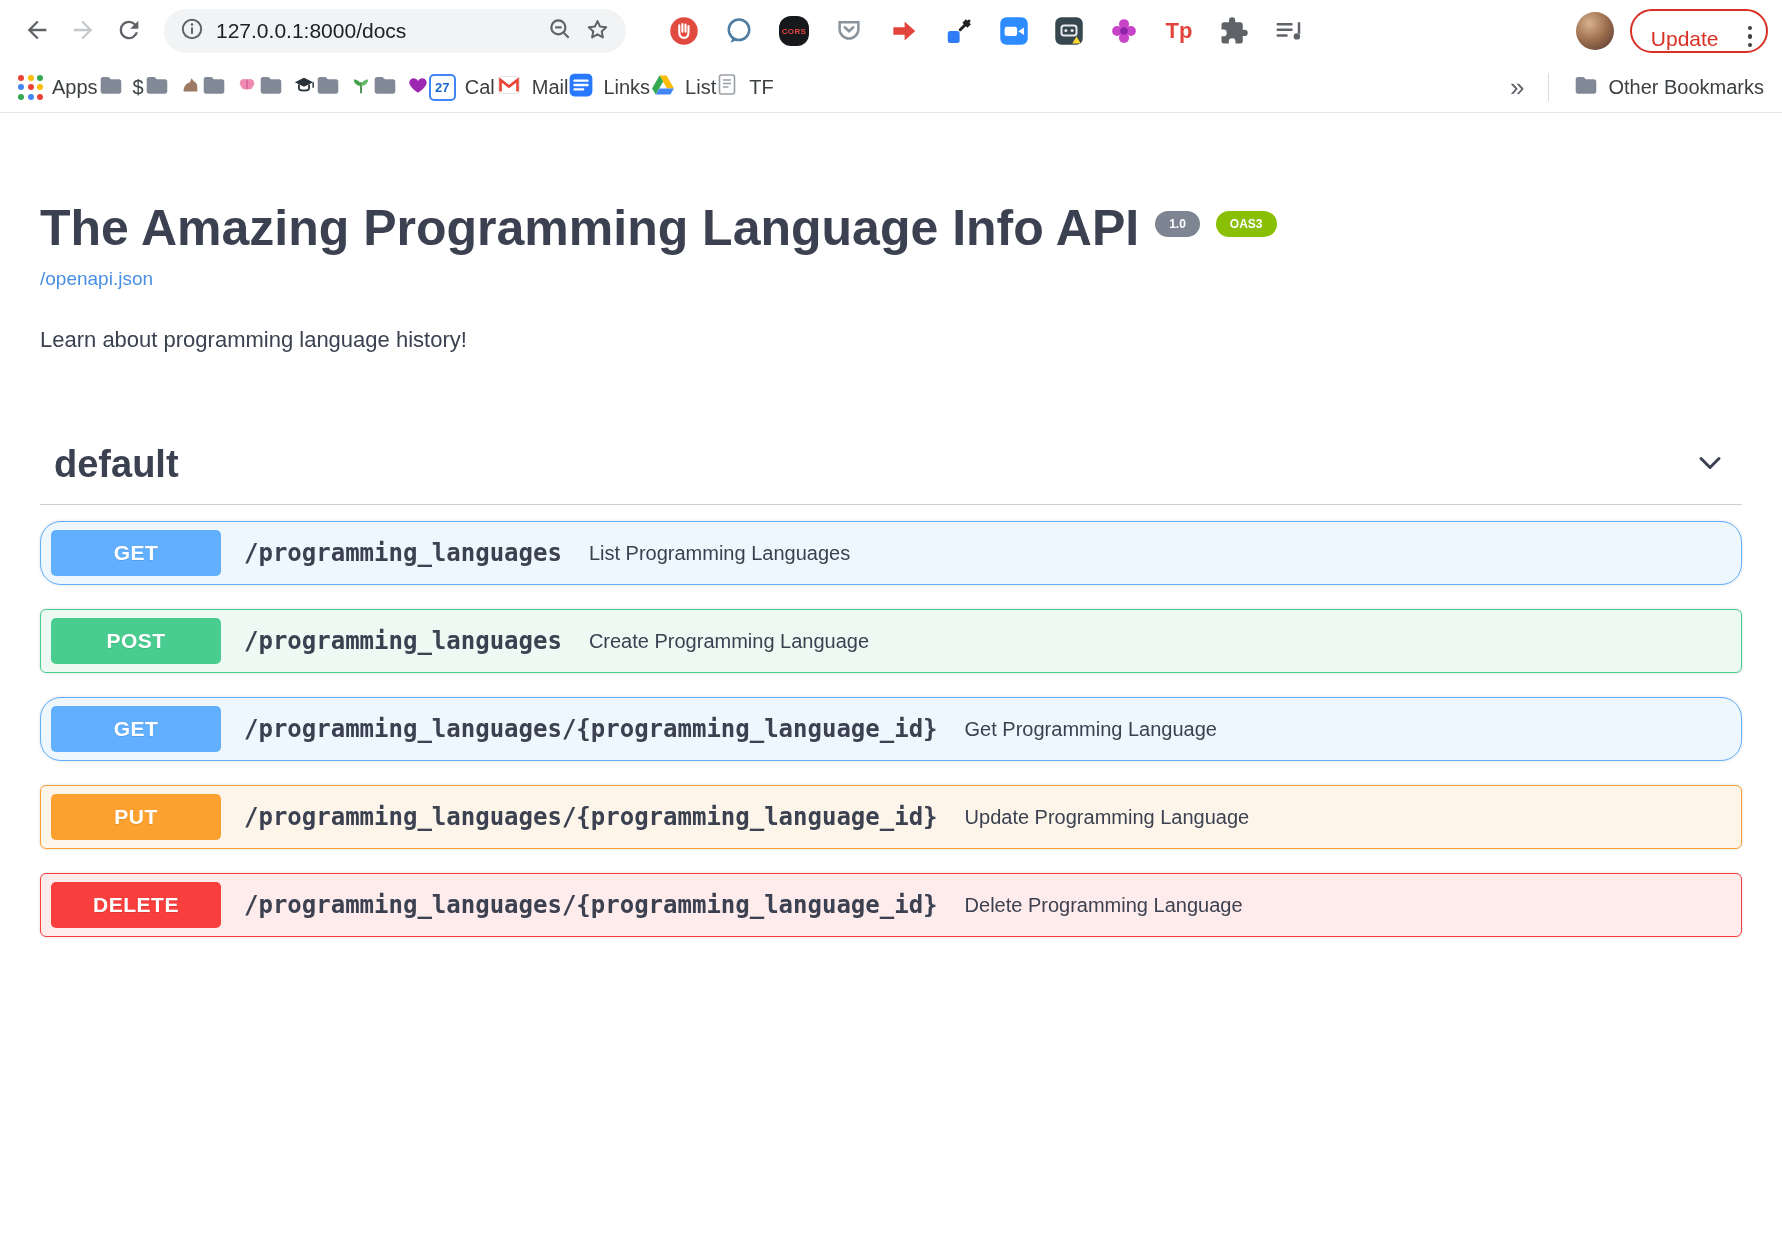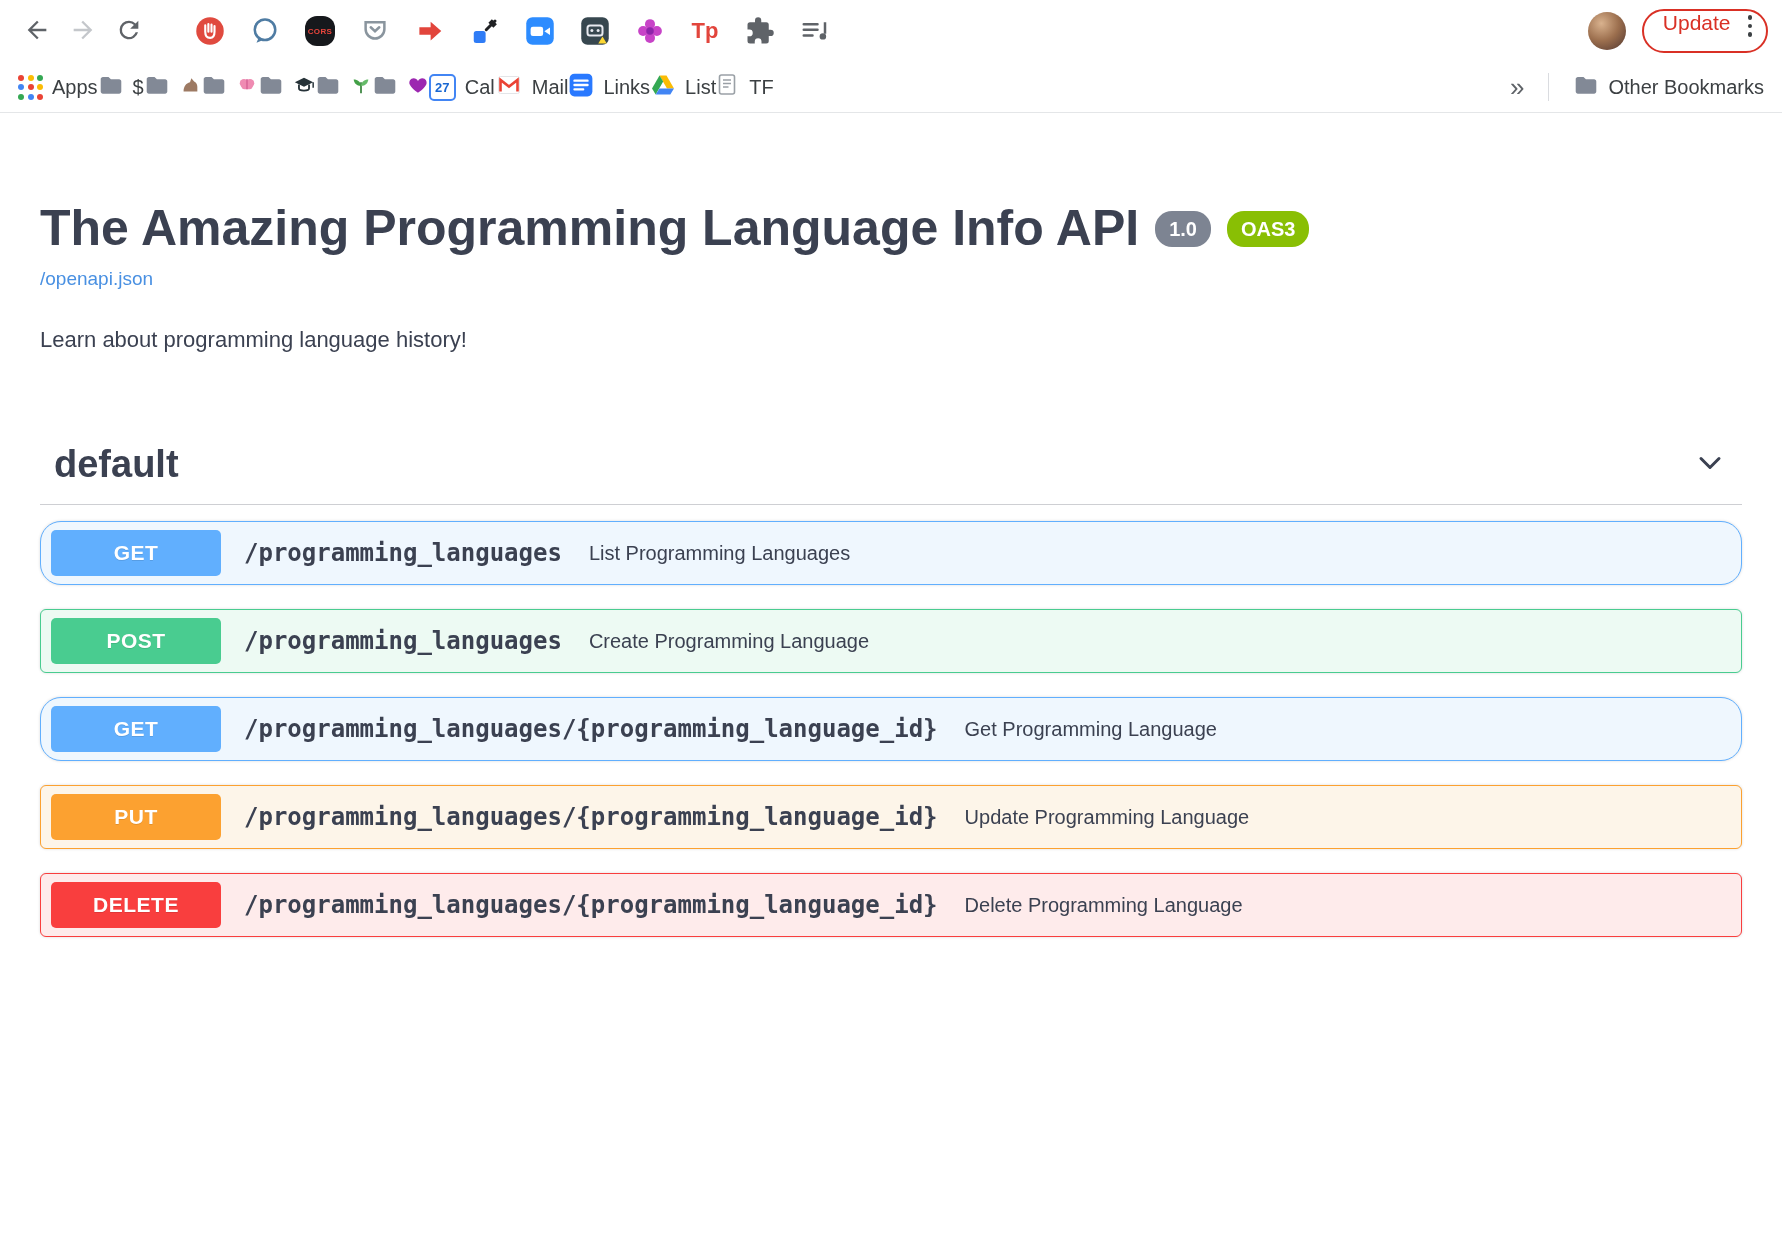--- a/index.html
+++ b/index.html
@@ -18,21 +18,21 @@
   .extbtn { border:none; background:none; width:32px; height:32px; display:flex; align-items:center;
             justify-content:center; padding:0; cursor:pointer; }
   .cors-box { width:30px; height:30px; background:#16181c; border-radius:12px; color:#e8453c;
               font-size:8px; font-weight:bold; display:flex; align-items:center; justify-content:center;
               letter-spacing:.4px; }
   .tp-text { color:#e2453c; font-weight:bold; font-size:22px; }
   .right { margin-left:auto; display:flex; align-items:center; gap:16px; }
   .avatar { width:38px; height:38px; border-radius:50%; border:none; cursor:pointer;
             background:radial-gradient(circle at 35% 30%, #d9b28e 0%, #9c6f4e 48%, #4e342e 100%); }
   .update { height:44px; border:2px solid #d93025; border-radius:22px; background:#fff; color:#d93025;
-            font-size:21px; display:flex; align-items:flex-start; gap:13px; padding:0 10px 0 19px; cursor:pointer; }
+            font-size:21px; display:flex; align-items:flex-end; gap:25px; padding:0 10px 0 19px; cursor:pointer; }
   .kebab { display:flex; flex-direction:column; gap:4px; padding:4px; }
   .kebab i { width:4.5px; height:4.5px; background:#3c4043; border-radius:50%; }
 
   .bookmarks { height:51px; display:flex; align-items:center; padding:0 18px;
                border-bottom:1px solid #e4e6e8; }
   .bm { display:flex; align-items:center; gap:9px; cursor:pointer; border:none; background:none;
         font-size:20px; color:#3c4043; white-space:nowrap; }
   .appsgrid { display:grid; grid-template-columns:repeat(3,6px); grid-gap:3.5px; }
   .appsgrid i { width:6px; height:6px; border-radius:50%; }
   .appsgrid i:nth-child(1){background:#ea4335}.appsgrid i:nth-child(2){background:#fbbc04}
@@ -44,21 +44,21 @@
               font-weight:bold; font-size:13px; display:flex; align-items:center; justify-content:center;
               background:#fff; }
   .chev-more { font-size:26px; color:#5f6368; }
   .vdiv { width:1px; height:28px; background:#dadce0; }
   .bm-right { margin-left:auto; display:flex; align-items:center; gap:24px; }
 
   
   .swagger { padding:88px 40px 0 40px; color:#3b4151; }
   .api-title { font-size:50px; font-weight:700; color:#3b4151; display:flex; align-items:flex-start;
                gap:16px; line-height:1.08; }
-  .badge { font-size:20px; font-weight:700; color:#fff; padding:6px 14px; border-radius:17px;
+  .badge { font-size:12px; font-weight:700; color:#fff; padding:6px 14px; border-radius:17px;
            margin-top:10px; line-height:1.2; }
   .ver { background:#7d8492; }
   .oas { background:#89bf04; }
   .spec-link { display:inline-block; margin-top:13px; font-size:19px; color:#4990e2;
                text-decoration:none; cursor:pointer; }
   .desc { margin-top:37px; font-size:22px; color:#3b4151; }
   .links { margin-top:31px; font-size:21px; display:flex; flex-direction:column; }
   .lnk { color:#4990e2; text-decoration:none; cursor:pointer; line-height:1.32; }
   .gap-top { margin-top:15px; }
 
@@ -100,20 +100,36 @@
       <span><svg width="28" height="28" viewBox="0 0 24 24">
             <path fill="#c4c7cb" d="M4 11v2h12.2l-5.6 5.6L12 20l8-8-8-8-1.4 1.4 5.6 5.6H4z"></path>
           </svg></span>
     </button>
     <button class="navbtn">
       <span><svg width="28" height="28" viewBox="0 0 24 24">
             <path fill="#5f6368" d="M17.65 6.35A7.96 7.96 0 0 0 12 4a8 8 0 1 0 7.73 10h-2.08A6 6 0 1 1 12 6c1.66 0 3.14.69 4.22 1.78L13 11h7V4l-2.35 2.35z"></path>
           </svg></span>
     </button>
 
+    <div class="omnibox">
+      <span><svg width="26" height="26" viewBox="0 0 24 24">
+            <circle cx="12" cy="12" r="8.5" fill="none" stroke="#5f6368" stroke-width="1.8"></circle>
+            <rect x="11.1" y="10.5" width="1.8" height="6" fill="#5f6368"></rect>
+            <circle cx="12" cy="7.8" r="1.2" fill="#5f6368"></circle>
+          </svg></span>
+      <span class="url">127.0.0.1:8000/docs</span>
+      <span><svg width="26" height="26" viewBox="0 0 24 24">
+            <circle cx="10.5" cy="10.5" r="6.5" fill="none" stroke="#5f6368" stroke-width="2"></circle>
+            <line x1="15.5" y1="15.5" x2="20" y2="20" stroke="#5f6368" stroke-width="2"></line>
+            <line x1="7.5" y1="10.5" x2="13.5" y2="10.5" stroke="#5f6368" stroke-width="2"></line>
+          </svg></span>
+      <span><svg width="27" height="27" viewBox="0 0 24 24">
+            <path d="M12 4.5l2.3 4.9 5.4.6-4 3.7 1.1 5.3L12 16.3 7.2 19l1.1-5.3-4-3.7 5.4-.6z" fill="none" stroke="#5f6368" stroke-width="1.8" stroke-linejoin="round"></path>
+          </svg></span>
+    </div>
 
     <div class="extrow">
       <button class="extbtn">
         <svg width="30" height="30" viewBox="0 0 24 24">
             <circle cx="12" cy="12" r="11" fill="#e04a3f"></circle>
             <path d="M8.2 7.5v5M10.7 6.5v6M13.2 6.8v5.7M15.6 8v4.5M8.2 12.5c0 3.2 1.6 5 3.9 5 2.4 0 3.5-1.6 3.5-4.9" stroke="#fff" stroke-width="1.7" fill="none" stroke-linecap="round"></path>
           </svg>
       </button>
       <button class="extbtn">
         <svg width="30" height="30" viewBox="0 0 24 24">

